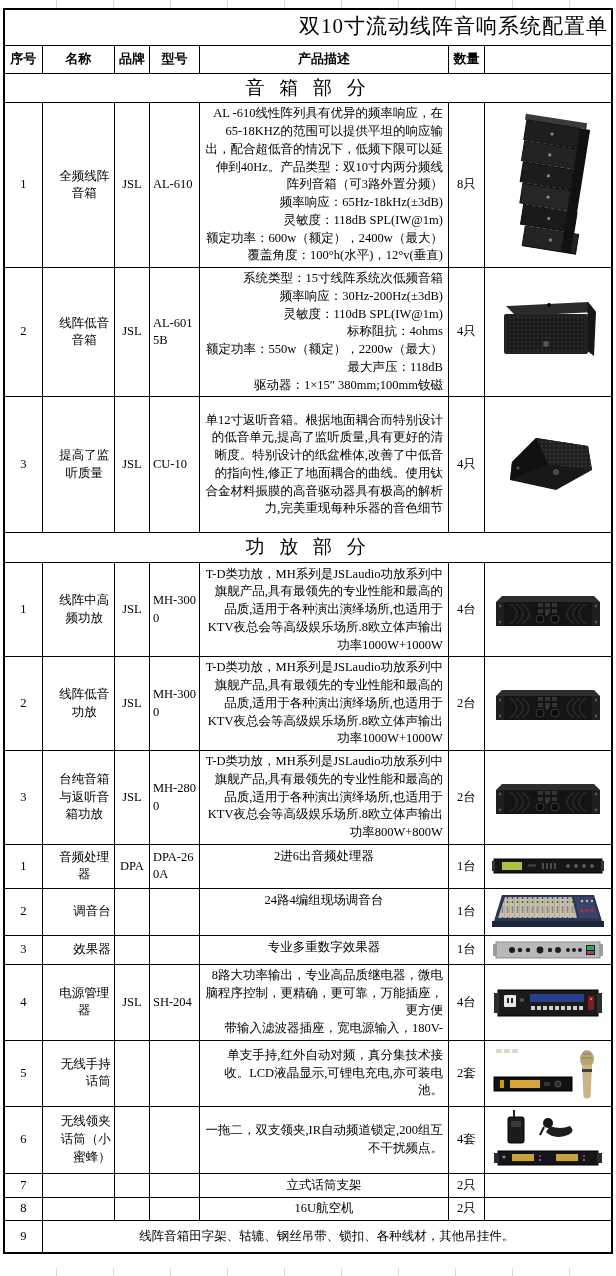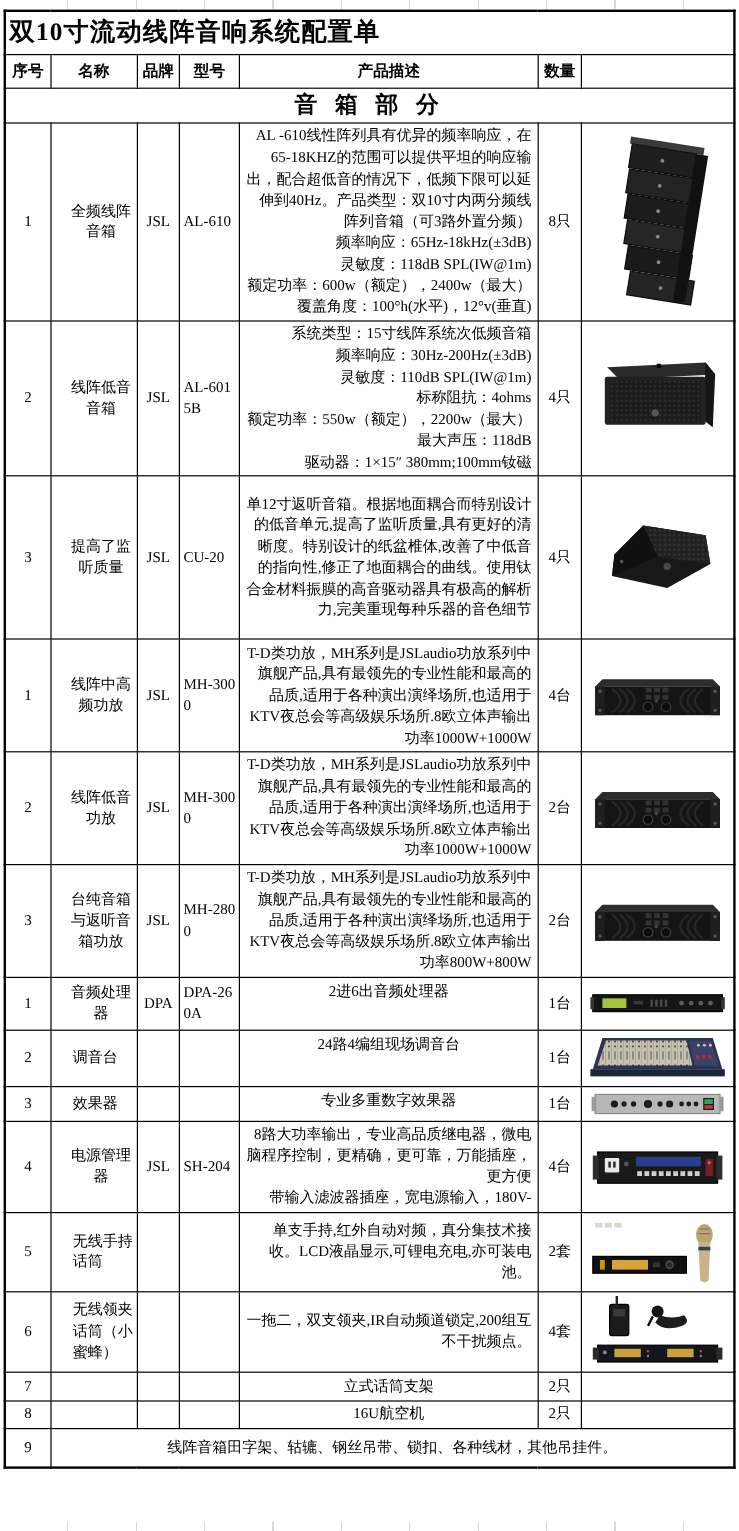--- a/index.html
+++ b/index.html
@@ -5,26 +5,26 @@
   html,body{margin:0;padding:0;background:#ffffff;width:616px;height:1276px;overflow:hidden;
     font-family:"Liberation Serif","DejaVu Serif",serif;color:#000;}
   .grid-strip{position:absolute;left:0;width:616px;height:8px;
     background:repeating-linear-gradient(90deg,#fff 0 56px,#d9d9d9 56px 57px);}
   #grid-top{top:0;}
   #grid-bottom{top:1268px;}
   table.cfg{position:absolute;top:8px;left:3px;width:610px;border-collapse:collapse;
     table-layout:fixed;border:2px solid #000;background:#fff;}
   td{border:1px solid #000;padding:1px 3px;font-size:12.5px;line-height:1.42;
     vertical-align:middle;overflow:hidden;}
-  .title-cell{font-size:21px;font-weight:bold;text-align:left;letter-spacing:1px;}
+  .title-cell{font-size:21px;font-weight:normal;text-align:right;letter-spacing:1px;}
   .head-cell{font-size:13px;font-weight:bold;text-align:center;padding:2px 1px;}
-  .sec-cell{font-size:19px;font-weight:bold;text-align:center;letter-spacing:5px;}
+  .sec-cell{font-size:19px;font-weight:normal;text-align:center;letter-spacing:5px;}
   .c-idx{text-align:center;}
   .c-name{text-align:center;padding-left:15px;}
-  .c-name.ctr{text-align:left;padding-left:18px;}
+  .c-name.ctr{text-align:right;padding-left:18px;}
   .c-brand{text-align:center;}
   .c-model{text-align:left;padding-left:3px;word-break:break-all;}
   .c-desc{text-align:right;white-space:pre-line;padding:2px 5px;}
   .c-desc.ctr-top{text-align:center;vertical-align:top;padding-top:3px;}
   .c-desc.ctr-mid{text-align:center;}
   .c-qty{text-align:center;}
   .c-img{text-align:center;vertical-align:middle;padding:2px;}
   .c-img svg{display:block;margin:0 auto;}
   .misc-cell{text-align:center;font-size:12.5px;}
 </style>
@@ -125,40 +125,43 @@
       <circle cx="54" cy="52" r="3" fill="#555"></circle>
       <circle cx="57" cy="13" r="2" fill="#000"></circle>
     </svg>
   </td>
 </tr>
 
 <tr style="height:136px">
   <td class="c-idx">3</td>
   <td class="c-name">提高了监听质量</td>
   <td class="c-brand">JSL</td>
-  <td class="c-model">CU-20</td>
+  <td class="c-model">CU-10</td>
   <td class="c-desc">单12寸返听音箱。根据地面耦合而特别设计的低音单元,提高了监听质量,具有更好的清晰度。特别设计的纸盆椎体,改善了中低音的指向性,修正了地面耦合的曲线。使用钛合金材料振膜的高音驱动器具有极高的解析力,完美重现每种乐器的音色细节</td>
   <td class="c-qty">4只</td>
   <td class="c-img">
     <svg width="104" height="66" viewBox="0 0 104 66">
       <defs>
         <pattern id="grille2" width="4" height="4" patternUnits="userSpaceOnUse">
           <rect width="4" height="4" fill="#202020"></rect>
                 <circle cx="2" cy="2" r="1" fill="#363636"></circle>
         </pattern>
       </defs>
       <polygon points="16,30 40,6 92,14 96,38 60,58 14,48" fill="#181818"></polygon>
       <polygon points="40,6 92,14 96,38 52,32" fill="url(#grille2)"></polygon>
       <polygon points="16,30 40,6 52,32 14,48" fill="#101010"></polygon>
       <circle cx="60" cy="40" r="3" fill="#4a4a4a"></circle>
       <circle cx="22" cy="36" r="1.5" fill="#555"></circle>
     </svg>
   </td>
 </tr>
 
+<tr style="height:28px">
+  <td colspan="7" class="sec-cell">功 放 部 分</td>
+</tr>
 
 <tr style="height:94px">
   <td class="c-idx">1</td>
   <td class="c-name">线阵中高频功放</td>
   <td class="c-brand">JSL</td>
   <td class="c-model">MH-3000</td>
   <td class="c-desc">T-D类功放，MH系列是JSLaudio功放系列中旗舰产品,具有最领先的专业性能和最高的品质,适用于各种演出演绎场所,也适用于KTV夜总会等高级娱乐场所.8欧立体声输出功率1000W+1000W</td>
   <td class="c-qty">4台</td>
   <td class="c-img">
     <svg width="116" height="44" viewBox="0 0 116 44">

